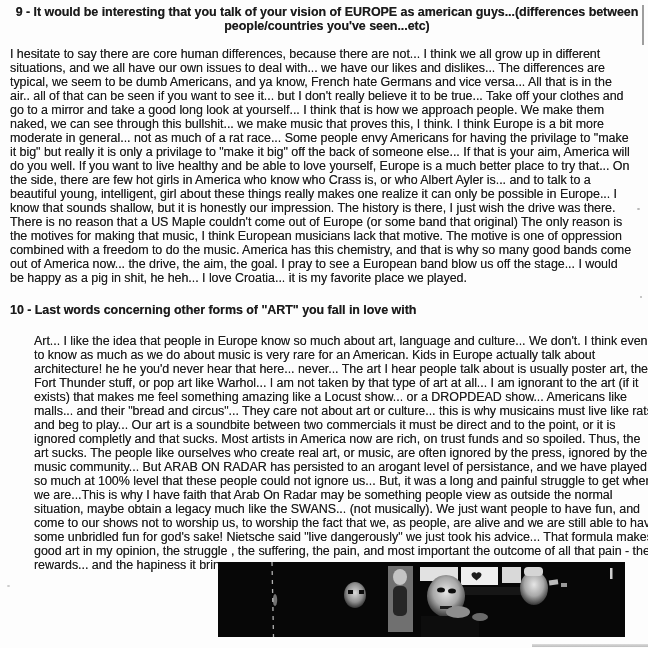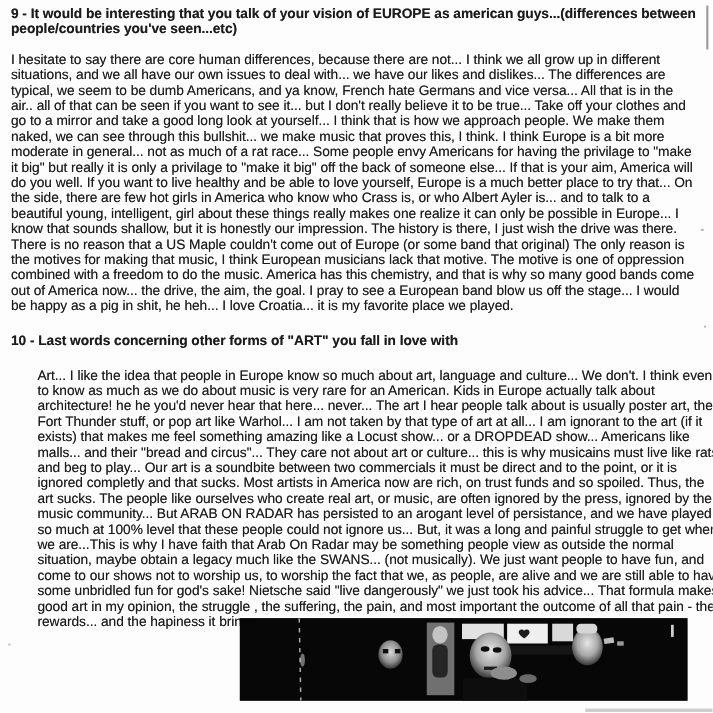--- a/index.html
+++ b/index.html
@@ -16,21 +16,21 @@
     position: absolute;
     left: 10px;
     width: 634px;
     font-size: 12.5px;
     line-height: 14px;
     letter-spacing: -0.05px;
     white-space: pre-line;
     text-shadow: 0 0 0.5px rgba(0,0,0,0.55);
   }
   .heading { font-weight: bold; }
-  #q9-heading  { top: 5px; }
+  #q9-heading  { top: 5px; text-align: center; }
   #q9-answer   { top: 47px; }
   #q10-heading { top: 303px; }
   #q10-answer  { top: 334px; margin-left: 24px; }
   .photo {
     position: absolute;
     left: 218px;
     top: 562px;
     width: 407px;
     height: 75px;
     background: #060606;

